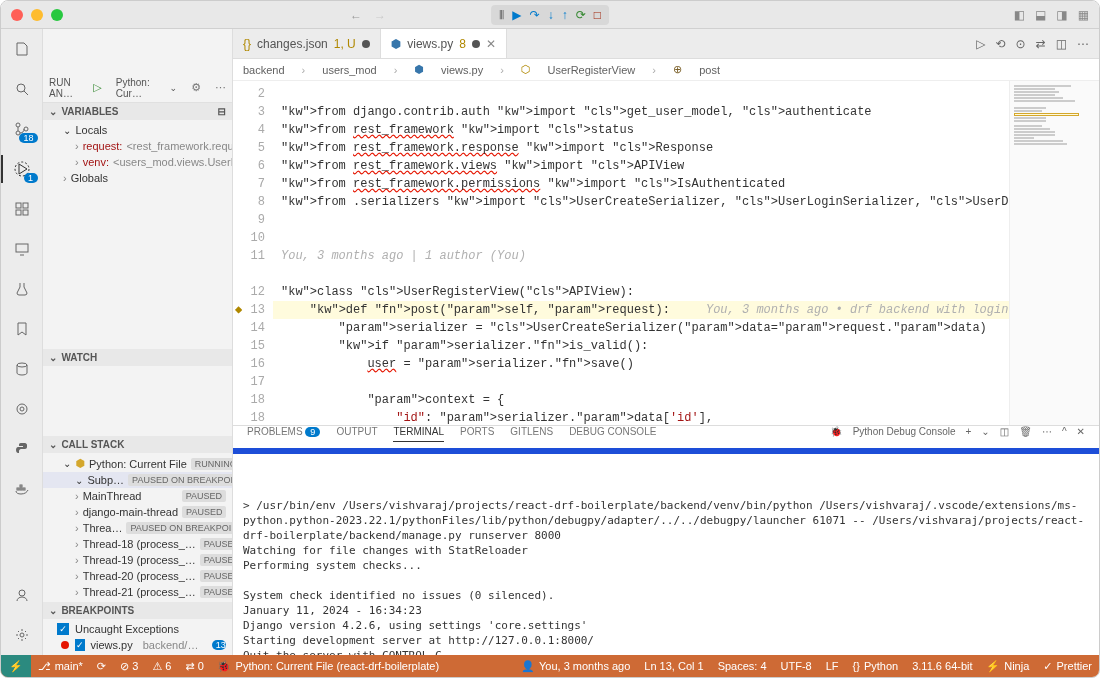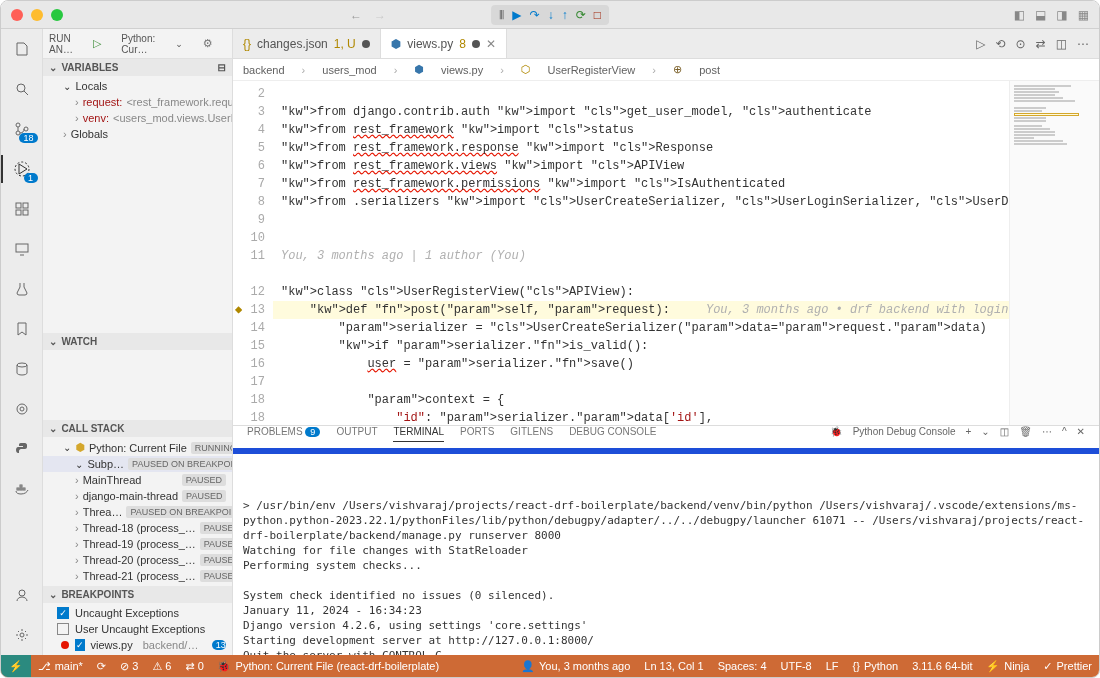--- a/index.html
+++ b/index.html
@@ -24,21 +24,21 @@
 
 .activitybar { width: 42px; background: #ececec; display: flex; flex-direction: column; align-items: center; padding: 8px 0; gap: 16px; color: #666; border-right: 1px solid #ddd; position: relative; }
 .activitybar .icon { width: 24px; height: 24px; display: flex; align-items: center; justify-content: center; cursor: pointer; position: relative; }
 .activitybar .icon.active { color: #333; }
 .activitybar .icon.active::before { content: ''; position: absolute; left: -9px; top: -2px; height: 28px; width: 2px; background: #333; }
 .badge { position: absolute; bottom: -2px; right: -4px; background: #007acc; color: #fff; font-size: 9px; border-radius: 8px; padding: 0 4px; min-width: 14px; text-align: center; }
 .activitybar .bottom-icons { margin-top: auto; display: flex; flex-direction: column; gap: 16px; }
 
 
 .sidebar { width: 190px; background: #f3f3f3; border-right: 1px solid #ddd; display: flex; flex-direction: column; font-size: 11px; overflow: hidden; }
-.sidebar-hdr { height: 30px; display: flex; align-items: center; padding: 0 6px; gap: 20px; border-bottom: 1px solid #e0e0e0; color: #555; }
+.sidebar-hdr { height: 30px; display: flex; align-items: center; padding: 0 6px; gap: 14px; border-bottom: 1px solid #e0e0e0; color: #555; margin-top: 44px; }
 .sidebar-hdr .run-label { font-size: 10px; }
 .sidebar-hdr .play-btn { color: #388a34; }
 .sidebar-hdr .config { font-size: 10px; }
 .section-title { display: flex; align-items: center; padding: 3px 6px; background: #e8e8e8; font-size: 10px; font-weight: 600; color: #555; text-transform: uppercase; gap: 4px; cursor: pointer; }
 .section-body { padding: 2px 0; }
 .tree-item { display: flex; align-items: center; padding: 2px 6px 2px 20px; cursor: pointer; gap: 4px; white-space: nowrap; overflow: hidden; text-overflow: ellipsis; }
 .tree-item.nested { padding-left: 32px; }
 .tree-item .var-name { color: #a31515; }
 .tree-item .var-val { color: #888; }
 .tree-item .thread-status { margin-left: auto; background: #ddd; font-size: 9px; padding: 1px 4px; border-radius: 2px; color: #666; }
@@ -326,24 +326,20 @@
       </div>
 
       <div class="section-title">
         <span class="chevron">⌄</span>
         <span>BREAKPOINTS</span>
       </div>
       <div class="section-body">
         <div class="cb-row">
             <span class="cb checked">✓</span>
             <span>Uncaught Exceptions</span>
-          </div>
-        <div class="cb-row">
-            <span class="cb"></span>
-            <span>User Uncaught Exceptions</span>
           </div>
         <div class="cb-row">
           <span class="bp-dot"></span>
           <span class="cb checked">✓</span>
           <span>views.py</span>
           <span class="bp-path">backend/users_m…</span>
           <span class="badge" style="position:static;margin-left:2px">13</span>
         </div>
       </div>
     </div>

